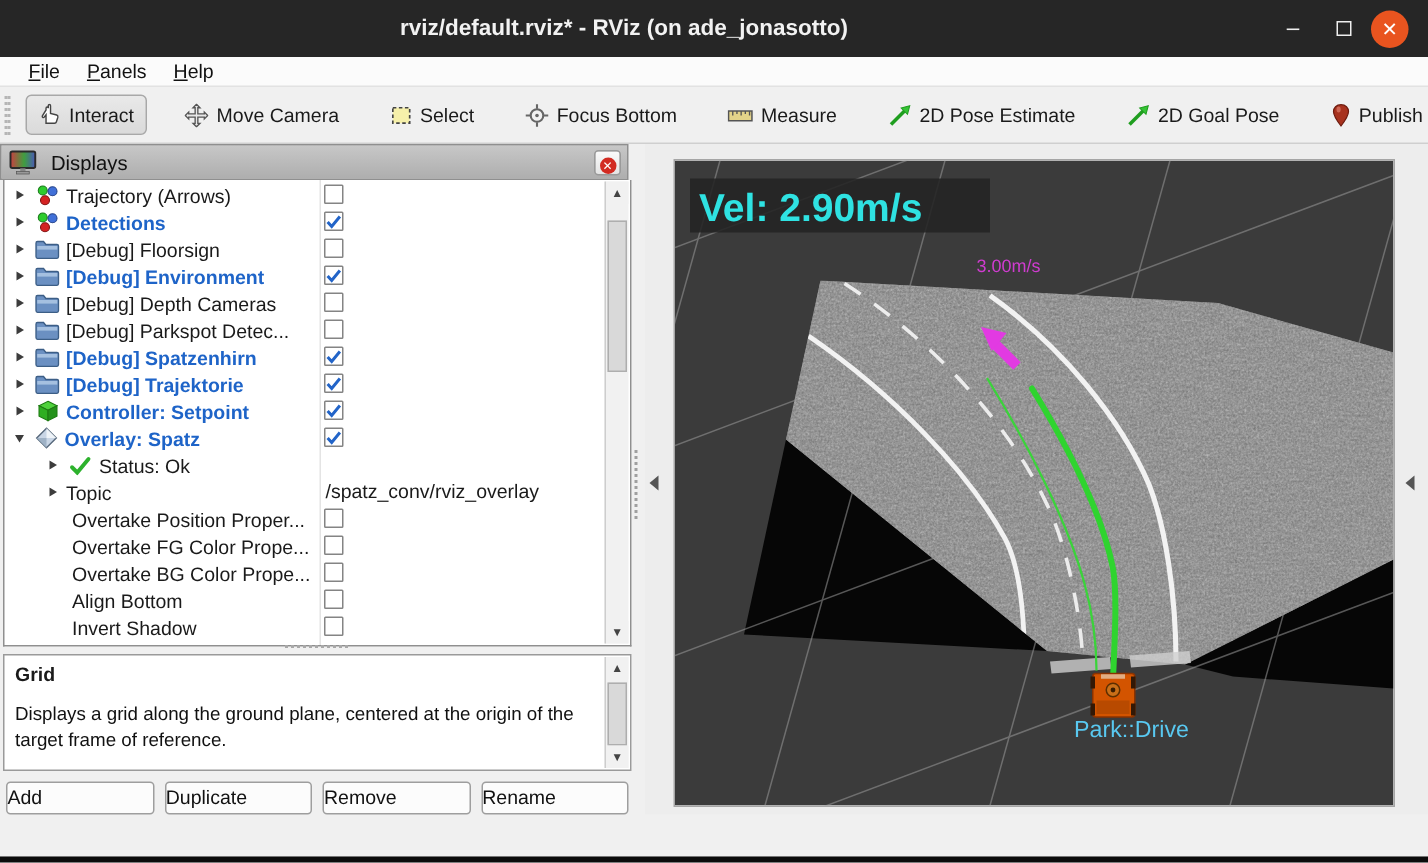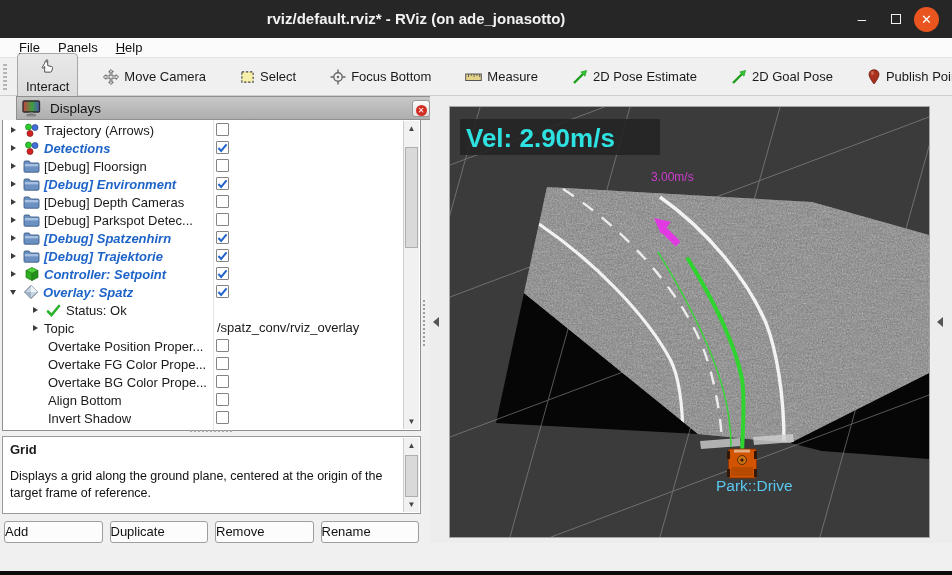--- a/index.html
+++ b/index.html
@@ -20,32 +20,32 @@
   .btn-max { left:884px; }
   .btn-max .sq { display:inline-block; width:10px; height:10px; border:1.5px solid #efefef; margin-top:6px; }
   .btn-close { left:914px; top:7px; width:25px; height:25px; border-radius:50%; background:#e9541f; color:#fff; font-size:13px; font-weight:bold; line-height:25px; }
   
   .menubar { position:absolute; left:0; top:38px; width:952px; height:20px; background:#fbfbfb; border-bottom:1px solid #e2e2e2; display:flex; align-items:center; padding-left:10px; }
   .menu-item { padding:0 9px; height:20px; line-height:20px; font-size:13px; color:#111; }
   
   .toolbar { position:absolute; left:0; top:58px; width:952px; height:38px; background:#f0f0f0; border-bottom:1px solid #cfcfcf; display:flex; align-items:center; }
   .tool-grip { width:7px; height:26px; margin:0 4px 0 3px; border-left:2px dotted #b5b5b5; border-right:2px dotted #b5b5b5; }
   .tool-btn { display:flex; align-items:center; gap:5px; padding:5px 8px; margin-left:16px; white-space:nowrap; border:1px solid transparent; }
-  .tool-btn.active { background:linear-gradient(#e9e9e9,#dadada); border:1px solid #a8a8a8; border-radius:4px; margin-left:6px;flex-direction:column; }
+  .tool-btn.active { background:linear-gradient(#e9e9e9,#dadada); border:1px solid #a8a8a8; border-radius:4px; margin-left:6px; }
   .tool-btn svg { display:block; }
   
-  .displays-header { position:absolute; left:16px; top:96px; width:419px; height:24px;
+  .displays-header { position:absolute; left:0; top:96px; width:419px; height:24px;
     background:linear-gradient(#c7c7c7,#aeaeae); border:1px solid #8f8f8f; display:flex; align-items:center; padding-left:5px; gap:6px; }
   .displays-header .ptitle { font-size:13.5px; color:#111; }
   .panel-close { position:absolute; right:4px; top:3px; width:18px; height:17px; background:linear-gradient(#fafafa,#e4e4e4); border:1px solid #9a9a9a; border-radius:3px; text-align:center; }
   .panel-close .reddot { display:inline-block; width:11px; height:11px; margin-top:2px; border-radius:50%; background:#d22b22; color:#fff; font-size:8px; line-height:11px; font-weight:bold; font-family:"DejaVu Sans",sans-serif; }
   .tree { position:absolute; left:2px; top:120px; width:419px; height:311px; background:#fff; border:1px solid #8f8f8f; border-top:none; overflow:hidden; }
   .col-sep { position:absolute; left:210px; top:0; bottom:0; width:1px; background:#e4e4e4; }
   .tree-row { position:relative; height:18px; display:flex; align-items:center; font-size:13px; white-space:nowrap; }
-  .tree-row .lbl.blue { color:#1e64c8; font-weight:bold;font-style:italic; }
+  .tree-row .lbl.blue { color:#1e64c8; font-weight:bold; }
   .tri-right { width:0; height:0; border-left:5px solid #3c3c3c; border-top:3.5px solid transparent; border-bottom:3.5px solid transparent; margin:0 6px 0 3px; }
   .tri-down { width:0; height:0; border-top:5px solid #3c3c3c; border-left:3.5px solid transparent; border-right:3.5px solid transparent; margin:0 5px 0 2px; }
   .row-icon { width:19px; display:flex; justify-content:center; margin-right:3px; }
   .checkbox { position:absolute; left:213px; top:2px; width:13px; height:13px; background:#fff; border:1px solid #848484; border-radius:1px; display:flex; align-items:center; justify-content:center; }
   .cellval { position:absolute; left:214px; top:0; height:18px; line-height:18px; }
   .vscroll { position:absolute; right:1px; top:1px; bottom:1px; width:16px; background:#f1f1f1; border-left:1px solid #cdcdcd; }
   .sb-btn { position:absolute; left:0; width:15px; height:15px; text-align:center; font-size:8px; line-height:15px; color:#444; background:#f1f1f1; }
   .sb-up { top:0; } .sb-down { bottom:0; }
   .sb-thumb { position:absolute; left:1px; width:13px; background:#d9d9d9; border:1px solid #aeaeae; }
   .hsplit { position:absolute; left:190px; top:430px; width:42px; height:4px; border-top:2px dotted #a8a8a8; }

